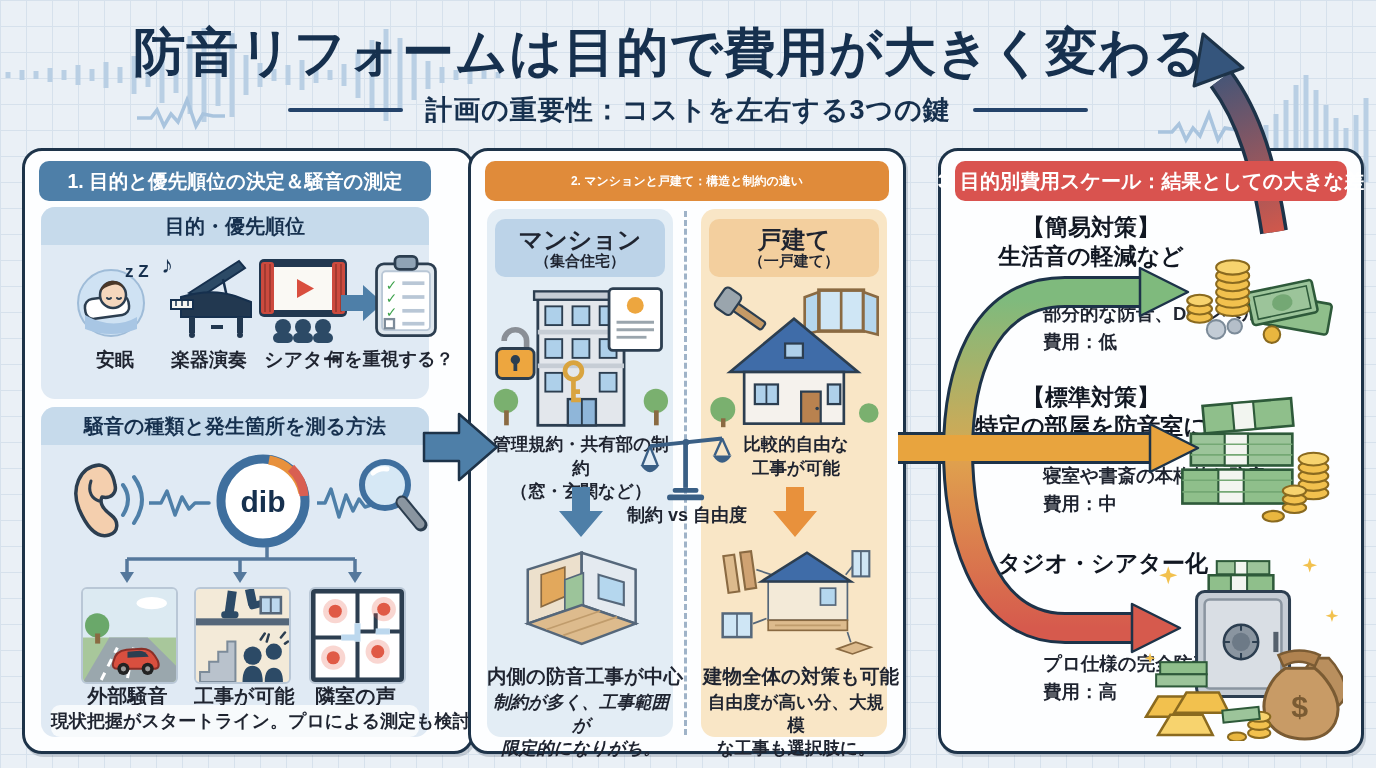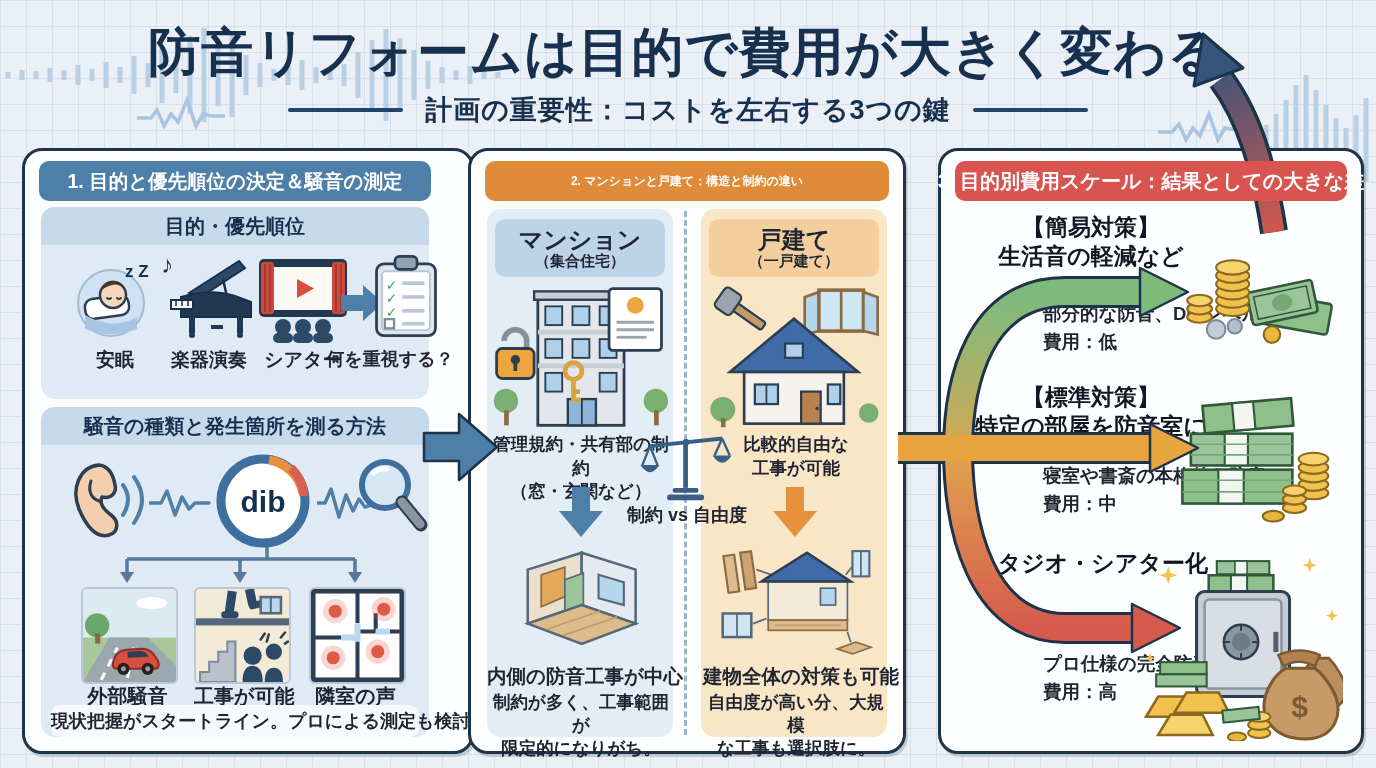--- a/index.html
+++ b/index.html
@@ -5,21 +5,21 @@
   html,body{margin:0;padding:0;background:#dfe7ef;}
   .canvas{
     position:relative;width:1376px;height:768px;overflow:hidden;
     font-family:"Liberation Sans","DejaVu Sans",sans-serif;font-weight:700;color:#1f2430;
     background-color:#eaf0f6;
     background-image:linear-gradient(#d6e1ec 1px,transparent 1px),linear-gradient(90deg,#d6e1ec 1px,transparent 1px);
     background-size:26px 26px;
   }
   .bg-decor,.connectors{position:absolute;left:0;top:0;width:1376px;height:768px;pointer-events:none;}
   .connectors{z-index:30;}
-  .title{position:absolute;left:0;top:18px;width:1340px;text-align:center;font-size:52px;font-weight:800;color:#16304e;letter-spacing:1px;white-space:nowrap;padding-left:15px;}
+  .title{position:absolute;left:0;top:18px;width:1340px;text-align:center;font-size:52px;font-weight:800;color:#16304e;letter-spacing:1px;white-space:nowrap;}
   .subtitle-row{position:absolute;left:0;top:92px;width:1376px;display:flex;align-items:center;justify-content:center;gap:22px;}
   .subtitle-row .dash{width:115px;border-top:4px solid #24436a;border-radius:2px;}
   .subtitle{font-size:27px;color:#16304e;letter-spacing:1px;white-space:nowrap;}
   .panel{position:absolute;top:148px;height:600px;background:#fdfeff;border:3px solid #1d3349;border-radius:20px;box-shadow:2px 3px 0 rgba(20,40,60,.18);}
   .p1{left:22px;width:420px;padding-left:26px;}
   .p2{left:468px;width:432px;}
   .p3{left:938px;width:420px;}
   .phead{position:absolute;left:14px;top:10px;height:40px;border-radius:10px;color:#fff;display:flex;align-items:center;justify-content:center;white-space:nowrap;z-index:40;}
   .p1 .phead{width:392px;background:#4e7fa8;font-size:19.5px;}
   .p2 .phead{width:404px;background:#e08b3a;font-size:12px;}
@@ -374,21 +374,21 @@
       <line x1="158" y1="30" x2="150" y2="40" stroke="#55677a" stroke-width="2"></line>
       <rect x="4" y="86" width="34" height="28" fill="#cfe6f5" stroke="#55677a" stroke-width="3"></rect>
       <line x1="21" y1="86" x2="21" y2="114" stroke="#55677a" stroke-width="2"></line>
       <line x1="40" y1="98" x2="56" y2="92" stroke="#55677a" stroke-width="2"></line>
       <polygon points="140,128 162,120 180,126 158,134" fill="#ddbb8d" stroke="#8a6a42" stroke-width="2"></polygon>
       <line x1="152" y1="108" x2="156" y2="120" stroke="#55677a" stroke-width="2"></line>
     </svg>
 
     <div class="rtitle" style="left:16px;width:188px;">内側の防音工事が中心</div>
     <div class="rtitle" style="left:232px;width:186px;">建物全体の対策も可能</div>
-    <div class="rnote" style="left:16px;width:188px;">制約が多く、工事範囲が
+    <div class="rnote" style="left:16px;width:188px;font-style:italic;">制約が多く、工事範囲が
 限定的になりがち。</div>
     <div class="rnote" style="left:232px;width:186px;">自由度が高い分、大規模
 な工事も選択肢に。</div>
   </section>
 
   <section class="panel p3">
     <div class="phead">3. 目的別費用スケール：結果としての大きな差</div>
 
     <div class="tier-title" style="top:62px;">
       <div>【簡易対策】</div>

